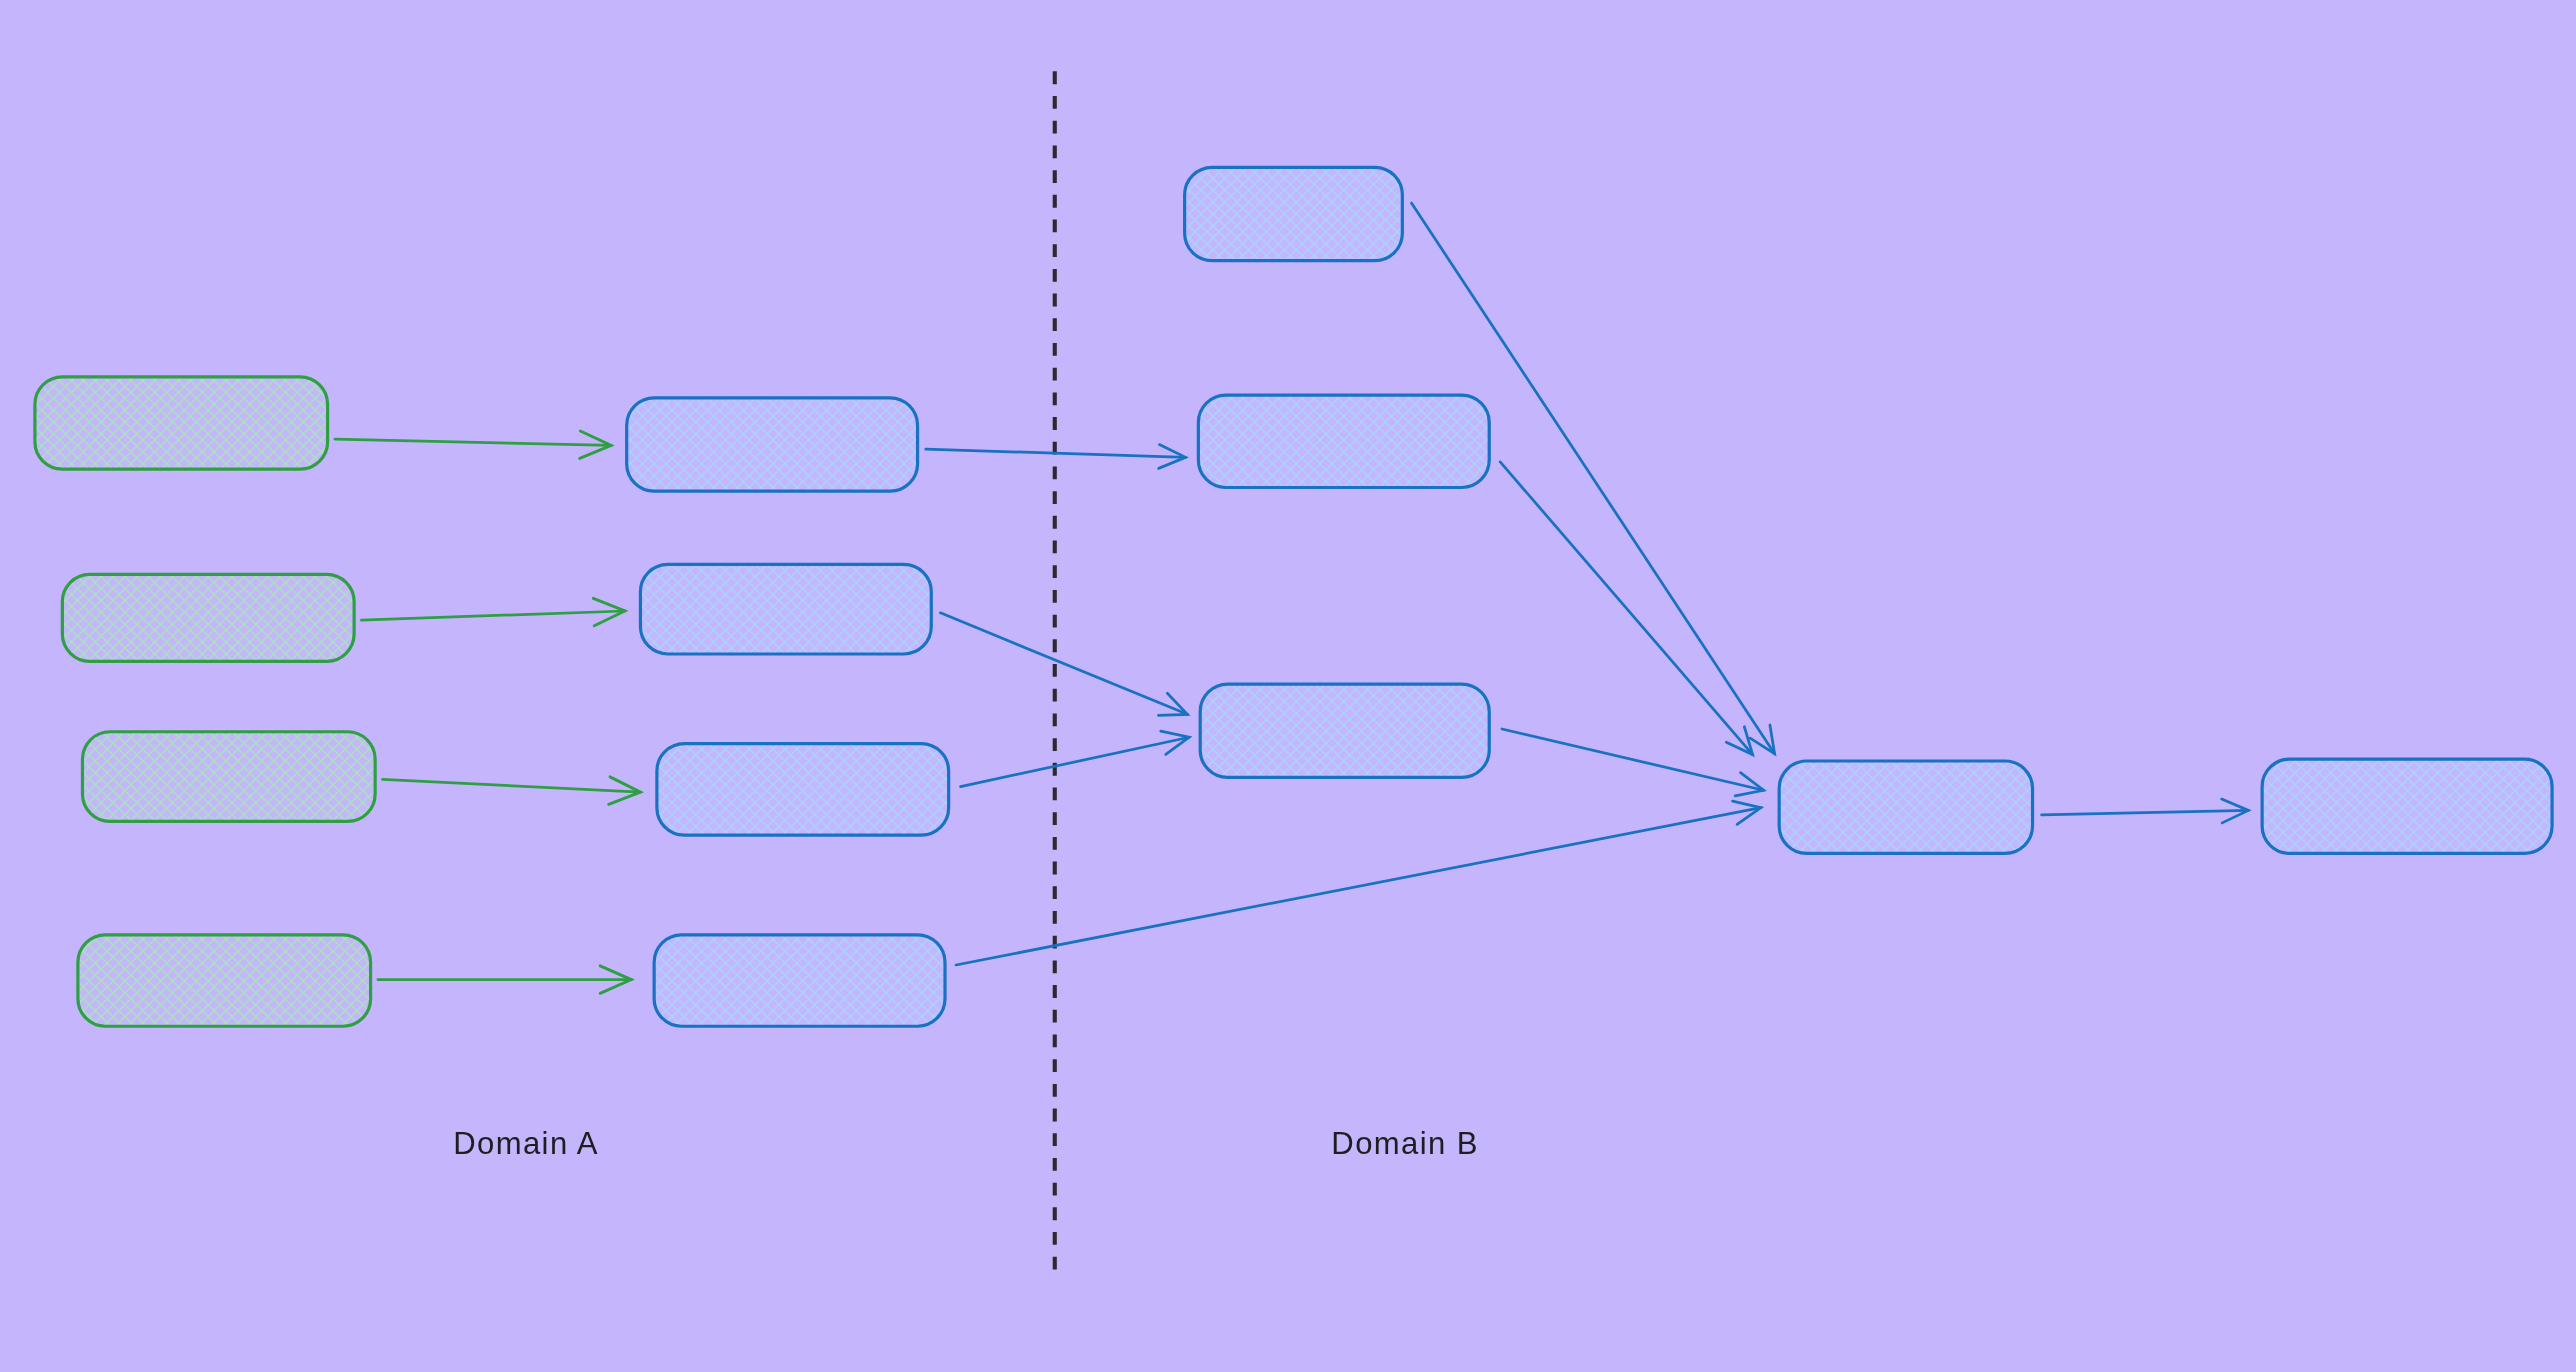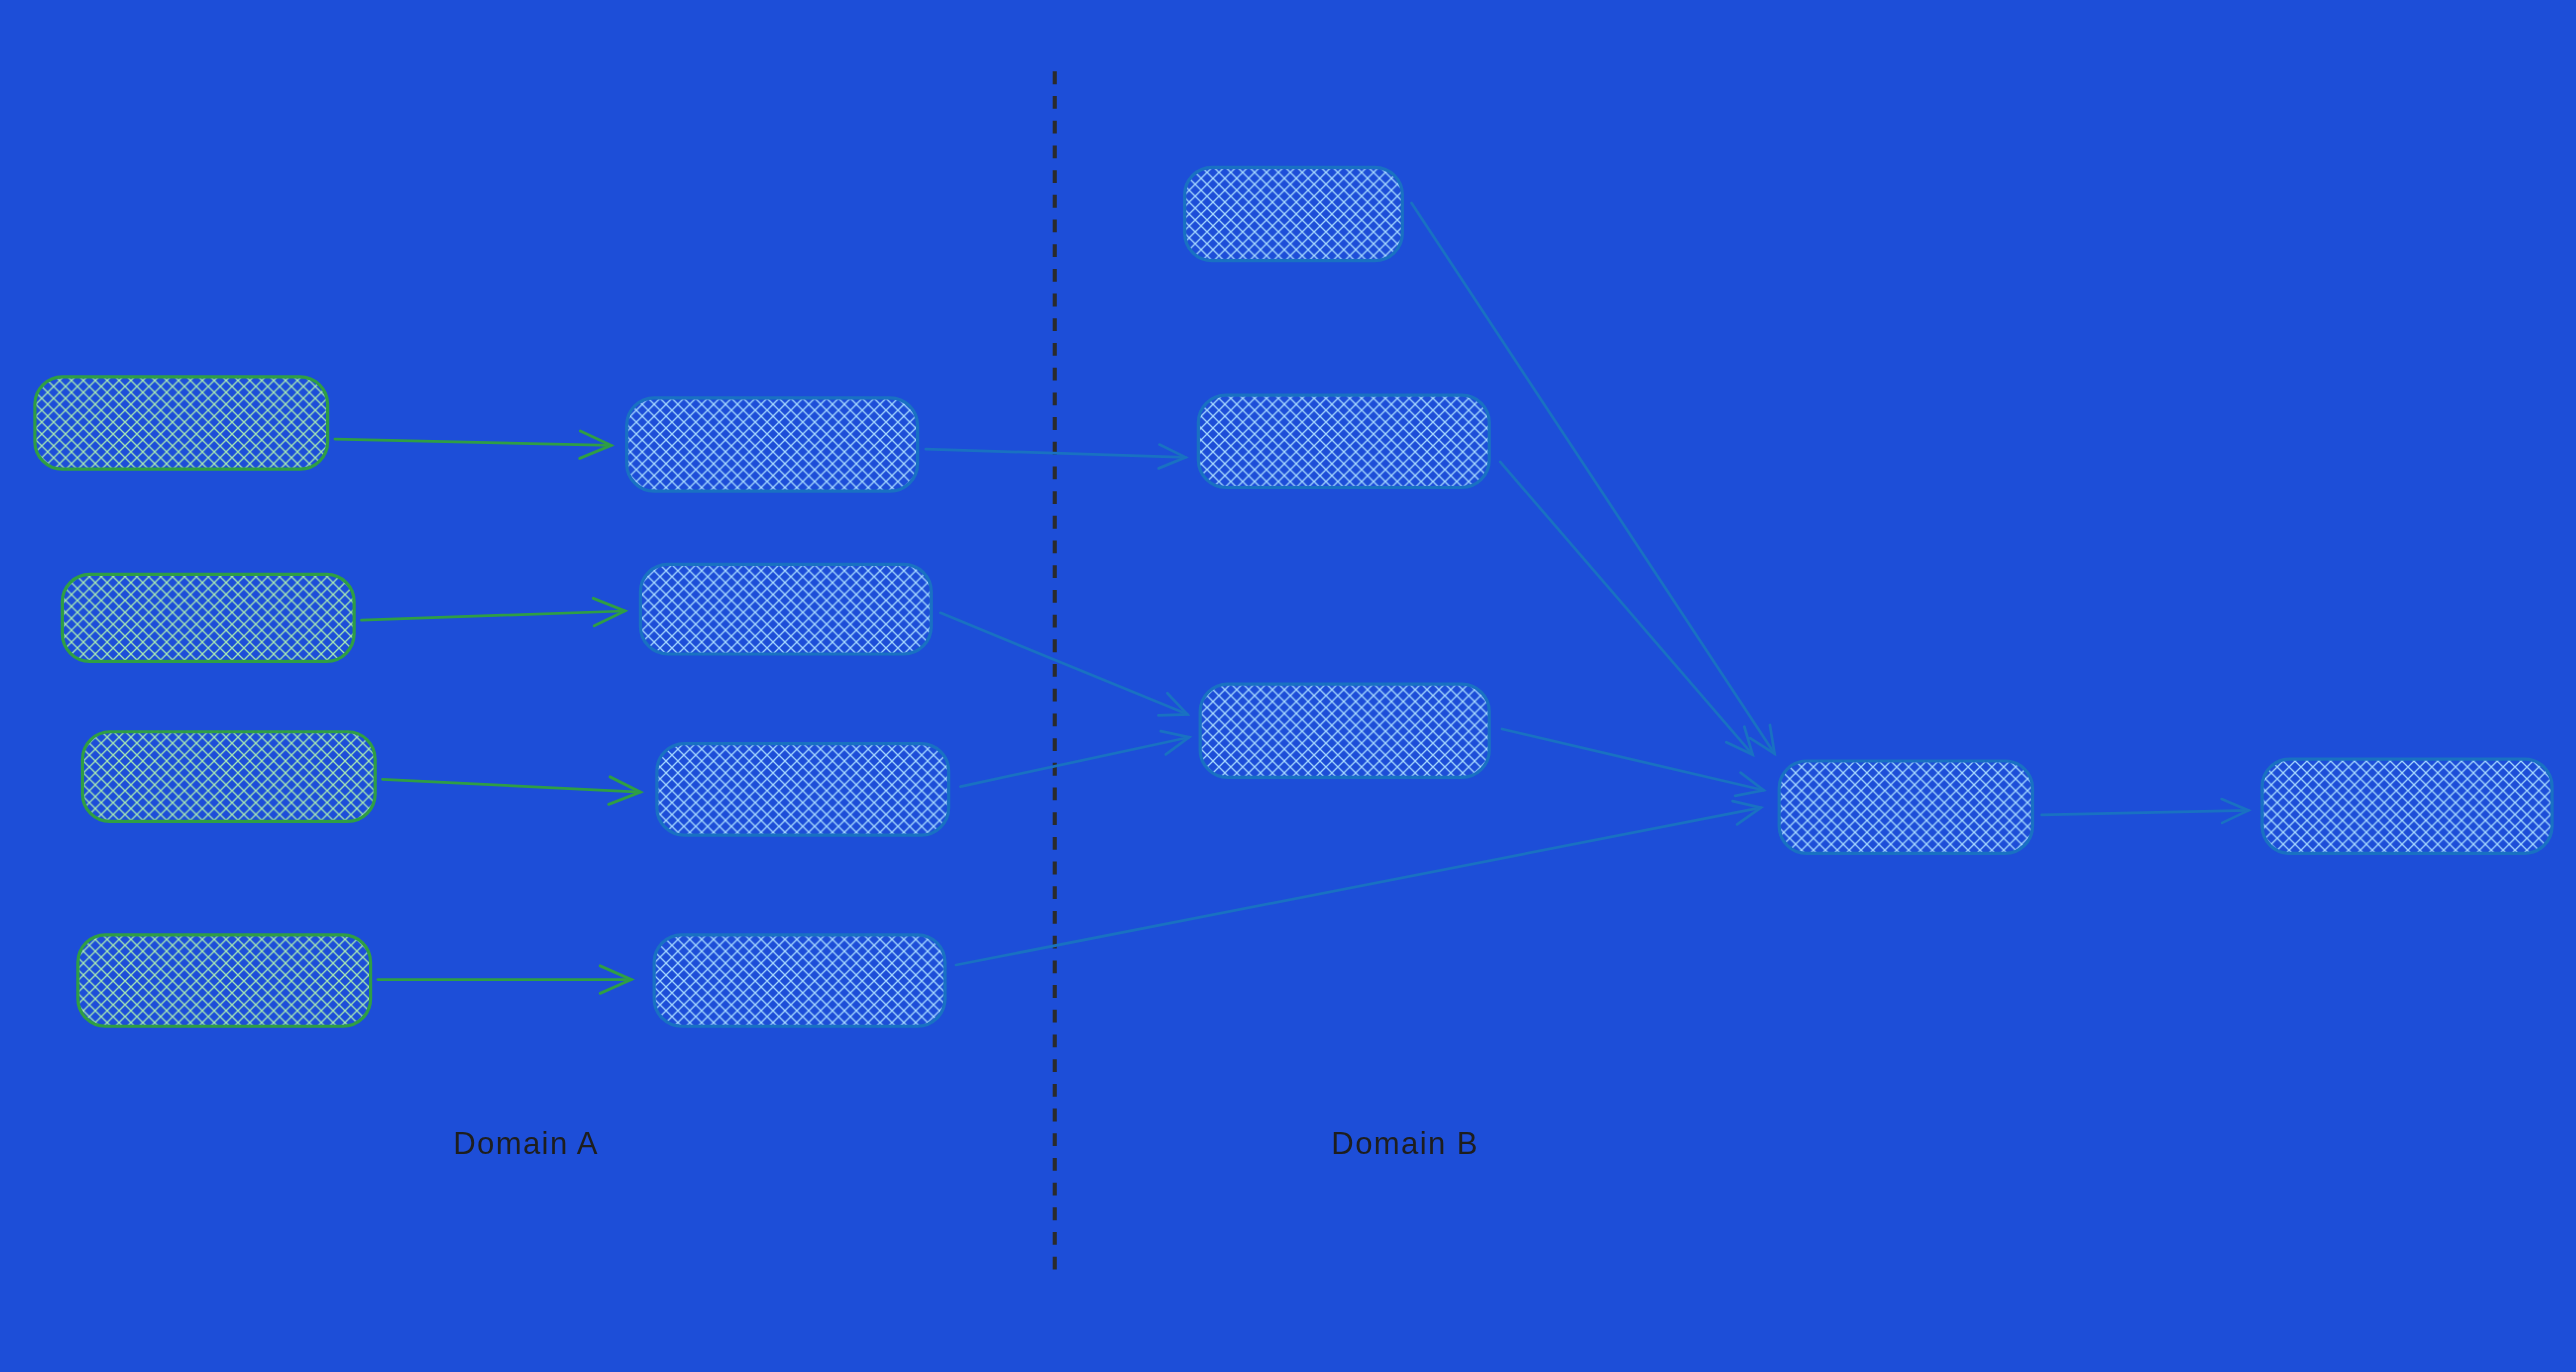--- a/index.html
+++ b/index.html
@@ -4,21 +4,21 @@
 <style>
   html, body {
     margin: 0;
     padding: 0;
     background: #ffffff;
   }
   .canvas {
     position: relative;
     width: 2576px;
     height: 1372px;
-    background: #1d4ed8;
+    background: #c4b5fd;
     overflow: hidden;
   }
   svg { display: block; }
   .node-rect {
     stroke-width: 3.5;
     stroke-linejoin: round;
   }
   .node-green { stroke: #2f9e44; fill: url(#hatchGreen); }
   .node-blue  { stroke: #1971c2; fill: url(#hatchBlue); }
   .edge {

